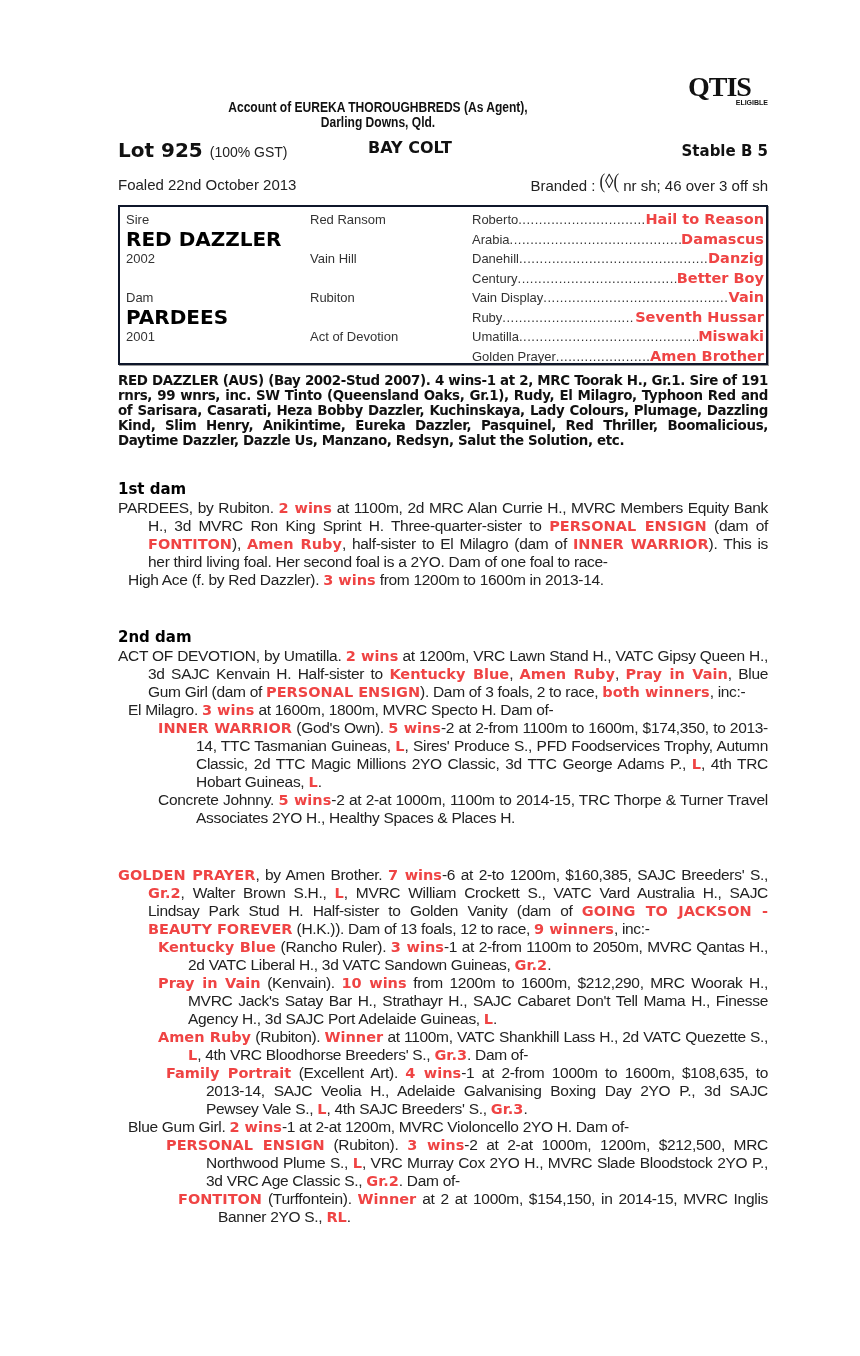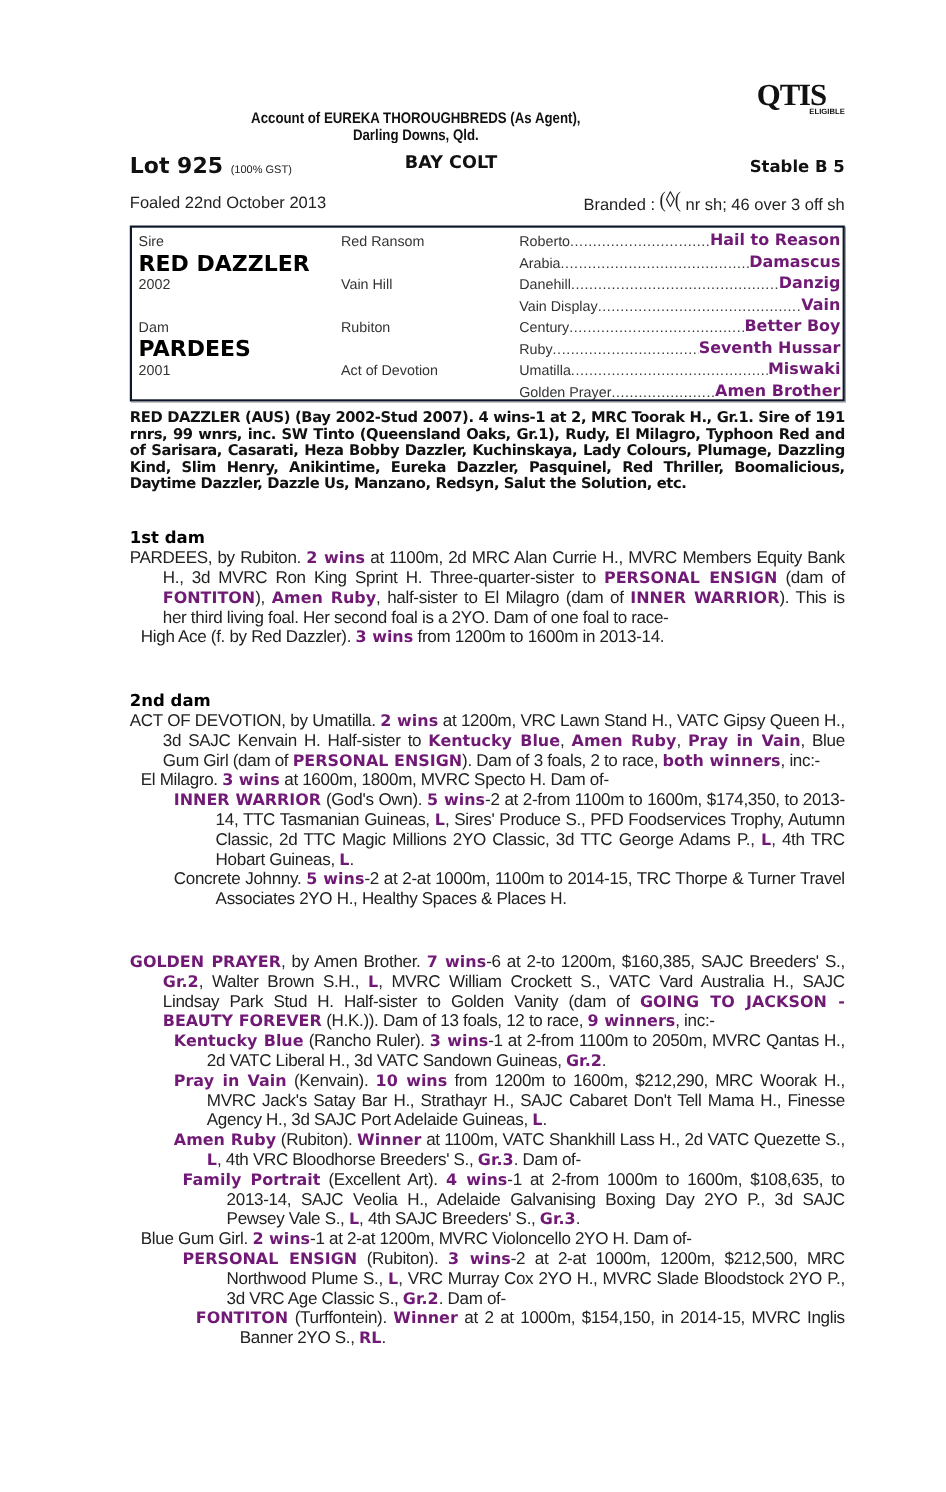--- a/index.html
+++ b/index.html
@@ -10,21 +10,21 @@
 
   
   .qtis { position: absolute; left: 688px; top: 73px; width: 80px; height: 34px; }
   .qtis .word { position: absolute; left: 0; top: 0; font-family: "Liberation Serif", serif; font-size: 28px; font-weight: bold; letter-spacing: -1px; line-height: 28px; color: #111; }
   .qtis .elig { position: absolute; right: 0; top: 26px; font-family: "Liberation Sans", sans-serif; font-size: 7px; font-weight: bold; color: #111; }
 
   .account { position: absolute; left: 0; top: 30px; width: 520px; text-align: center; font-family: "Liberation Sans Narrow", "Liberation Sans", sans-serif; font-weight: bold; font-size: 14px; line-height: 15px; transform: scaleX(0.86); transform-origin: center top; }
 
   .lot-row { position: absolute; left: 0; top: 68px; width: 650px; height: 24px; }
   .lot { position: absolute; left: 0; top: 0; font-family: "DejaVu Sans", sans-serif; font-weight: bold; font-size: 20px; }
-  .gst { font-family: "Liberation Sans", sans-serif; font-weight: normal; font-size: 10px; color: #222; }
+  .gst { font-family: "Liberation Sans", sans-serif; font-weight: normal; font-size: 14px; color: #222; }
   .sex { position: absolute; left: 250px; top: 0; font-family: "DejaVu Sans", sans-serif; font-weight: bold; font-size: 16px; }
   .stable { position: absolute; right: 0; top: 4px; font-family: "DejaVu Sans", sans-serif; font-weight: bold; font-size: 15px; }
 
   .foal-row { position: absolute; left: 0; top: 106px; width: 650px; height: 20px; font-size: 15px; color: #222; }
   .foaled { position: absolute; left: 0; top: 0; }
   .branded { position: absolute; right: 0; top: 0; }
   .brand-glyph { font-family: "Liberation Serif", serif; font-size: 17px; display: inline-block; transform: scaleY(1.2); margin: 0 4px; position: relative; top: -4px; }
 
   
   .ped { position: absolute; left: 0; top: 135px; width: 650px; height: 160px; border: 2px solid #0f172a; box-shadow: 1px 1px 0 #999; }
@@ -45,21 +45,21 @@
   
   .dam { position: absolute; left: 0; width: 650px; font-size: 15.5px; line-height: 18px; color: #222; letter-spacing: -0.3px; }
   .dam h3 { font-family: "DejaVu Sans", sans-serif; font-weight: bold; font-size: 15px; color: #000; letter-spacing: 0; margin-bottom: 1px; }
   .p { text-align: justify; }
   .p0 { padding-left: 30px; text-indent: -30px; }
   .p1 { padding-left: 40px; text-indent: -30px; }
   .p2 { padding-left: 70px; text-indent: -30px; }
   .p3 { padding-left: 78px; text-indent: -38px; }
   .p4 { padding-left: 88px; text-indent: -40px; }
   .p5 { padding-left: 100px; text-indent: -40px; }
-  .b { font-family: "DejaVu Sans", sans-serif; font-weight: bold; color: #701a75; letter-spacing: 0; font-size: 14.5px; }
+  .b { font-family: "DejaVu Sans", sans-serif; font-weight: bold; color: #ef4444; letter-spacing: 0; font-size: 14.5px; }
 </style>
 </head>
 <body>
 
 <div class="qtis">
   <span class="word">QTIS</span>
   <span class="elig">ELIGIBLE</span>
 </div>
 
 <div class="page">
@@ -109,28 +109,28 @@
           <span class="a">Arabia</span>
           <span class="dots"></span>
           <span class="b">Damascus</span>
         </div>
       <div class="line gp">
           <span class="a">Danehill</span>
           <span class="dots"></span>
           <span class="b">Danzig</span>
         </div>
       <div class="line gp">
+          <span class="a">Century</span>
+          <span class="dots"></span>
+          <span class="b">Better Boy</span>
+        </div>
+      <div class="line gp">
           <span class="a">Vain Display</span>
           <span class="dots"></span>
           <span class="b">Vain</span>
-        </div>
-      <div class="line gp">
-          <span class="a">Century</span>
-          <span class="dots"></span>
-          <span class="b">Better Boy</span>
         </div>
       <div class="line gp">
           <span class="a">Ruby</span>
           <span class="dots"></span>
           <span class="b">Seventh Hussar</span>
         </div>
       <div class="line gp">
           <span class="a">Umatilla</span>
           <span class="dots"></span>
           <span class="b">Miswaki</span>

